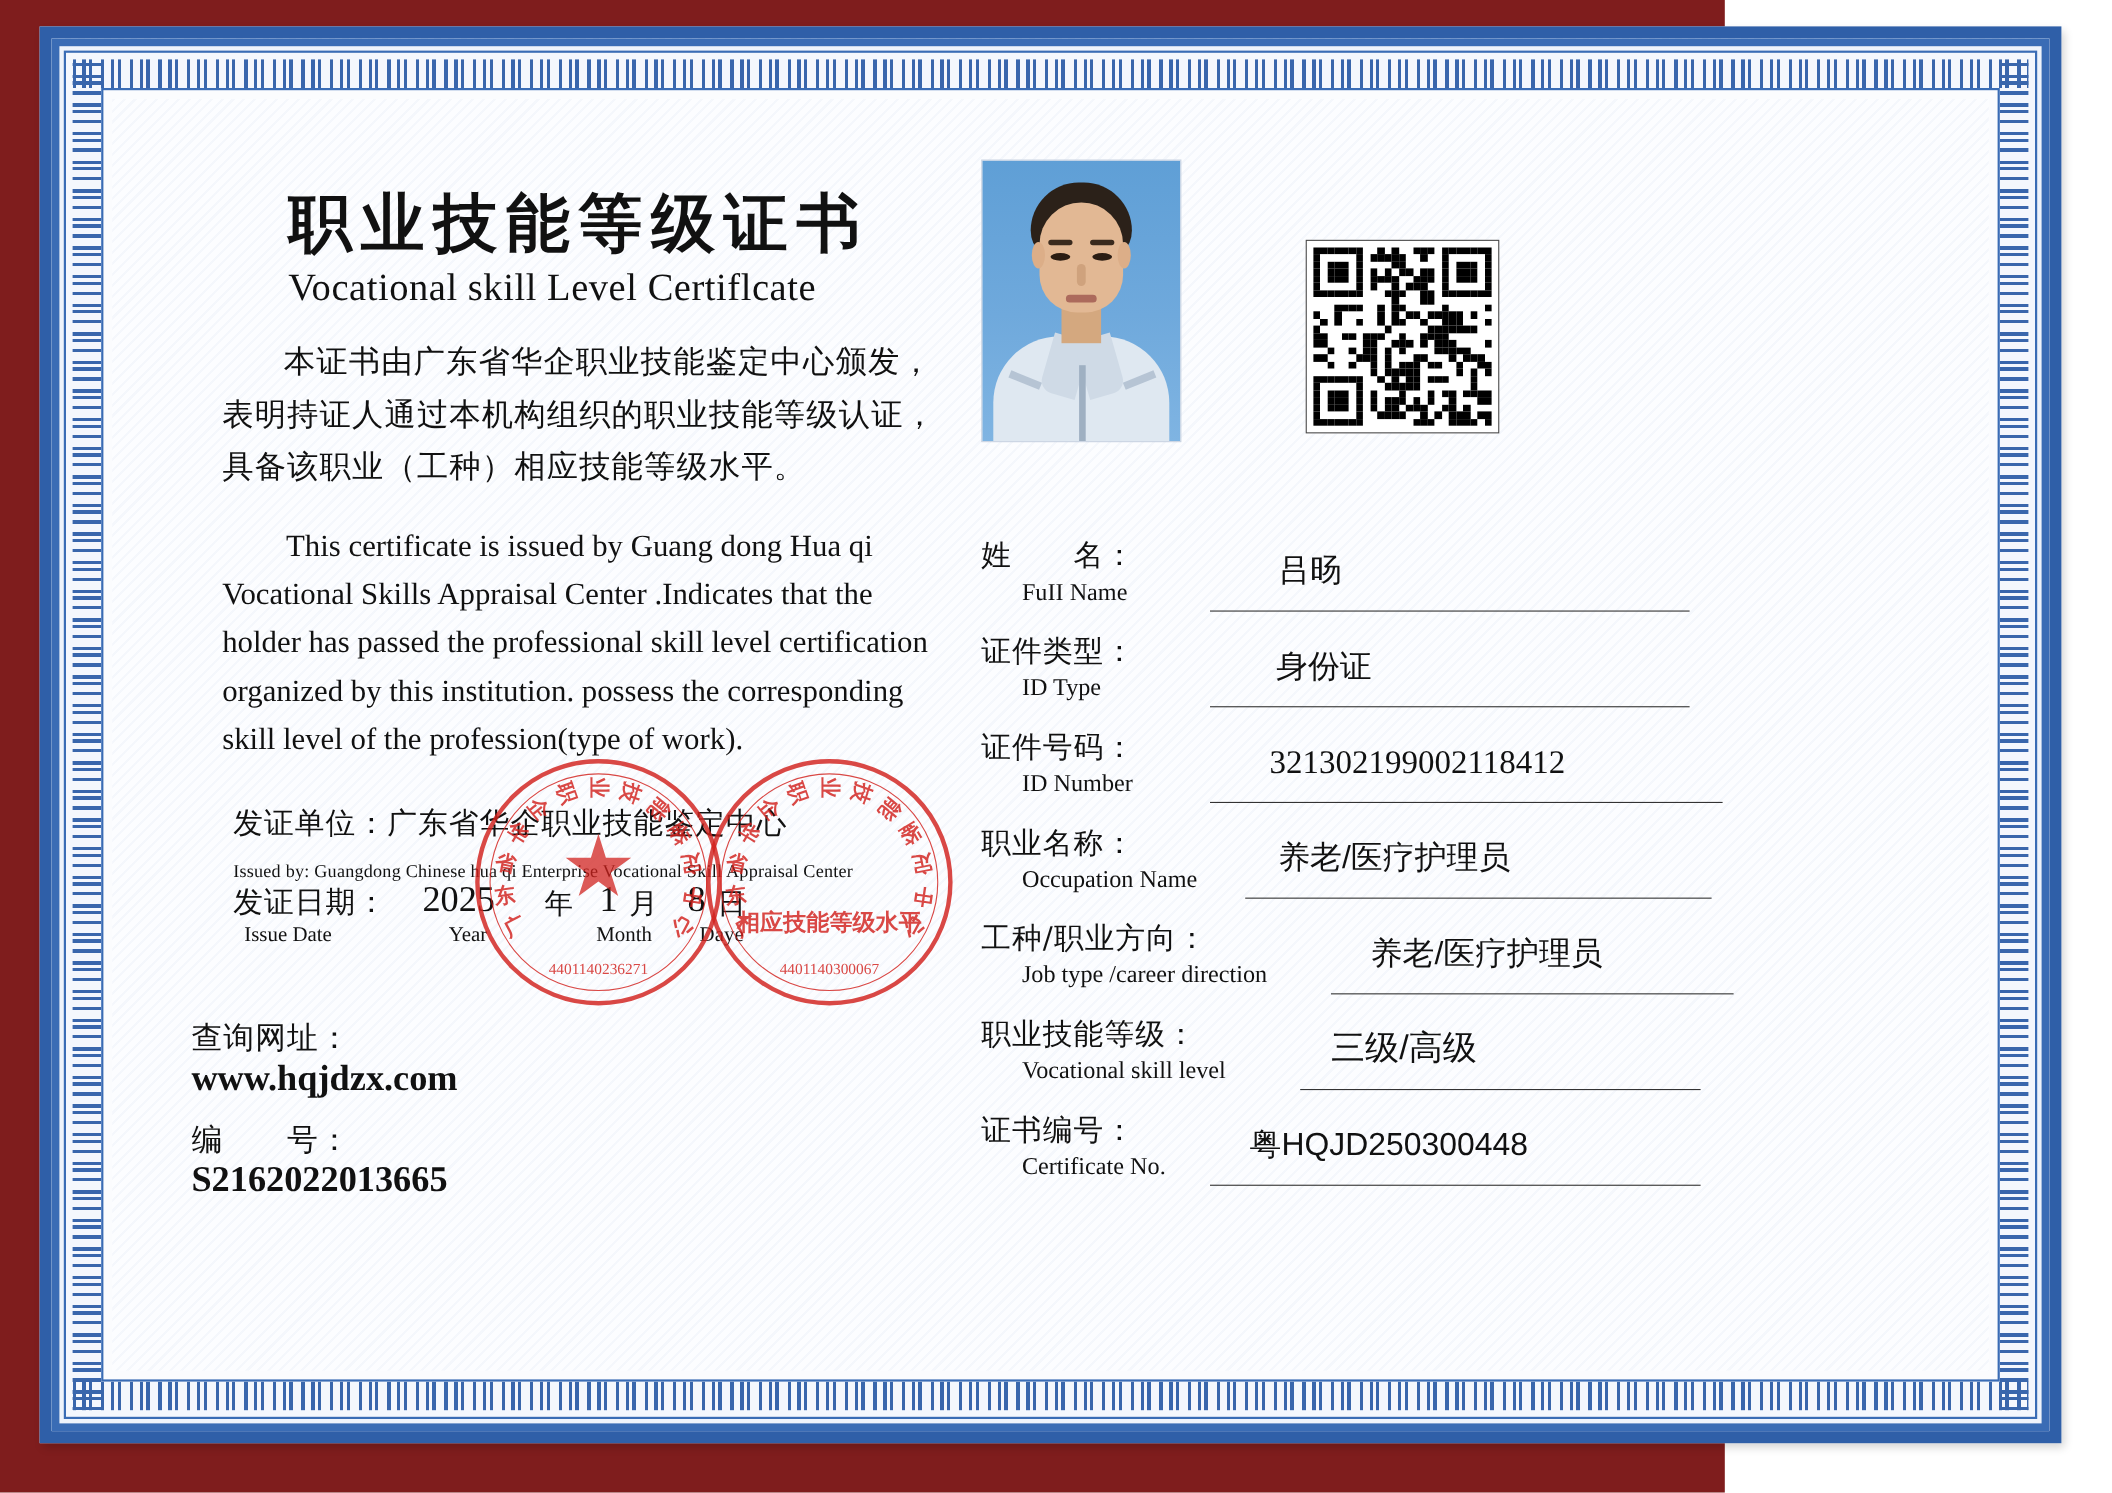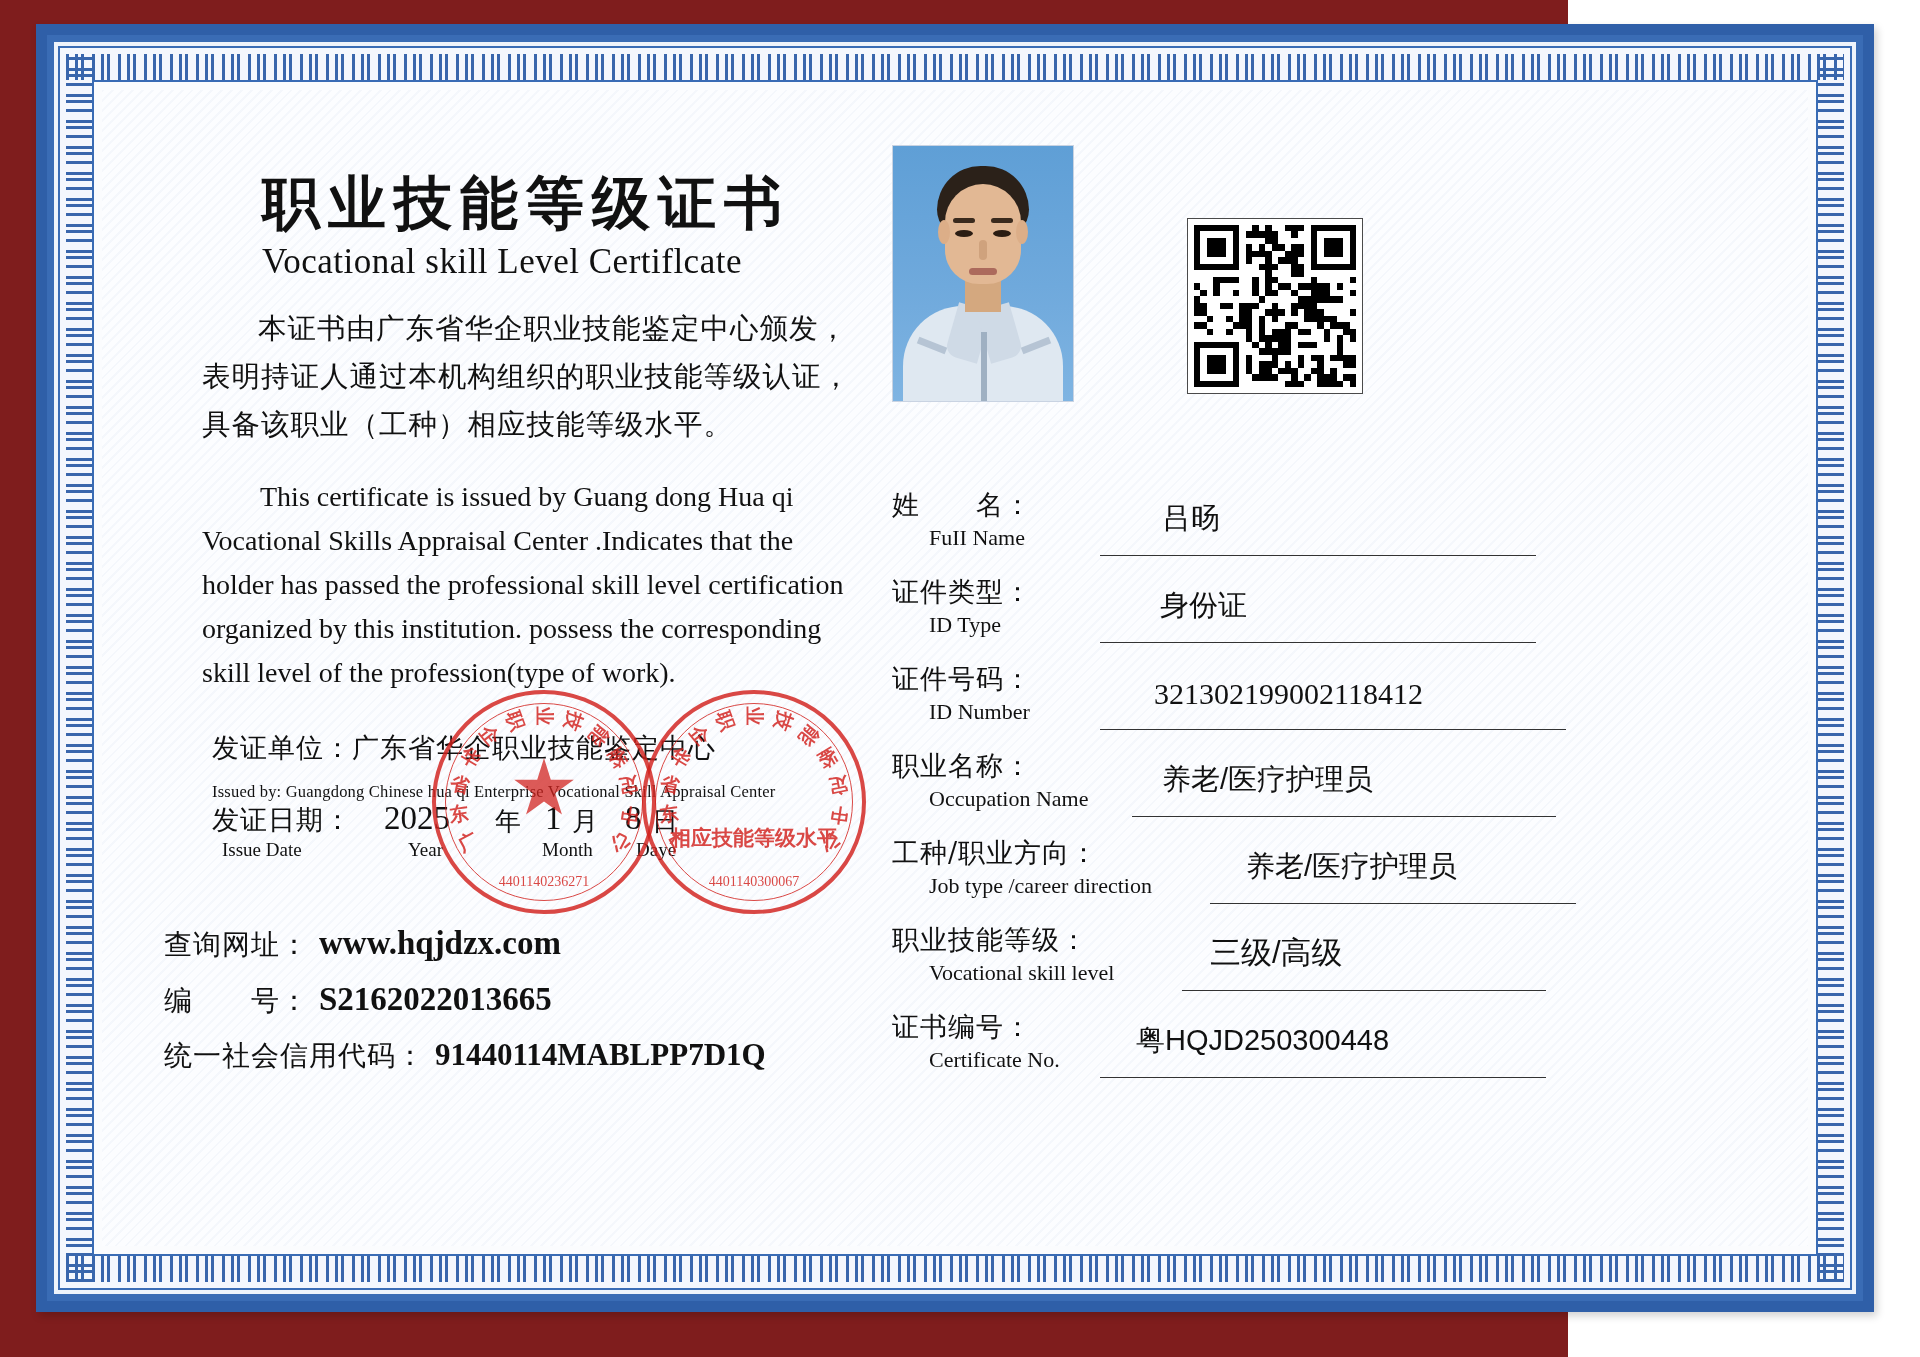--- a/index.html
+++ b/index.html
@@ -188,21 +188,21 @@
   .date-month  { position: absolute; left: 333px; top: -2px; font-family: "Liberation Serif", serif; font-size: 33px; color: #111; }
   .date-month-cn{position: absolute; left: 360px; top: 2px;  font-family: "DejaVu Serif", serif; font-size: 26px; color: #111; }
   .date-day    { position: absolute; left: 413px; top: -2px; font-family: "Liberation Serif", serif; font-size: 33px; color: #111; }
   .date-day-cn { position: absolute; left: 440px; top: 2px;  font-family: "DejaVu Serif", serif; font-size: 26px; color: #111; }
   .sub-year  { position: absolute; left: 196px; top: 37px; font-family: "Liberation Serif", serif; font-size: 19px; color: #111; }
   .sub-month { position: absolute; left: 330px; top: 37px; font-family: "Liberation Serif", serif; font-size: 19px; color: #111; }
   .sub-day   { position: absolute; left: 424px; top: 37px; font-family: "Liberation Serif", serif; font-size: 19px; color: #111; }
 
   
   .bottom-info { position: absolute; left: 62px; top: 835px; width: 800px; }
-  .bi-row { display: flex; align-items: baseline; margin-bottom: 17px; }
+  .bi-row { display: flex; align-items: baseline; margin-bottom: 17px; flex-direction: column; }
   .bi-label {
     font-family: "DejaVu Serif", serif;
     font-size: 28px;
     color: #111;
     letter-spacing: 1px;
     white-space: nowrap;
   }
   .bi-value {
     font-family: "Liberation Serif", serif;
     font-size: 33px;
@@ -425,24 +425,20 @@
         </div>
 
         <div class="bottom-info">
           <div class="bi-row">
             <span class="bi-label">查询网址：</span>
             <span class="bi-value">www.hqjdzx.com</span>
           </div>
           <div class="bi-row">
             <span class="bi-label">编　　号：</span>
             <span class="bi-value">S2162022013665</span>
-          </div>
-          <div class="bi-row">
-            <span class="bi-label">统一社会信用代码：</span>
-            <span class="bi-value smaller">91440114MABLPP7D1Q</span>
           </div>
         </div>
 
         <div class="photo-frame">
           <div class="ph-body"></div>
           <div class="ph-collar-l"></div>
           <div class="ph-collar-r"></div>
           <div class="ph-zip"></div>
           <div class="ph-stripe-l"></div>
           <div class="ph-stripe-r"></div>

